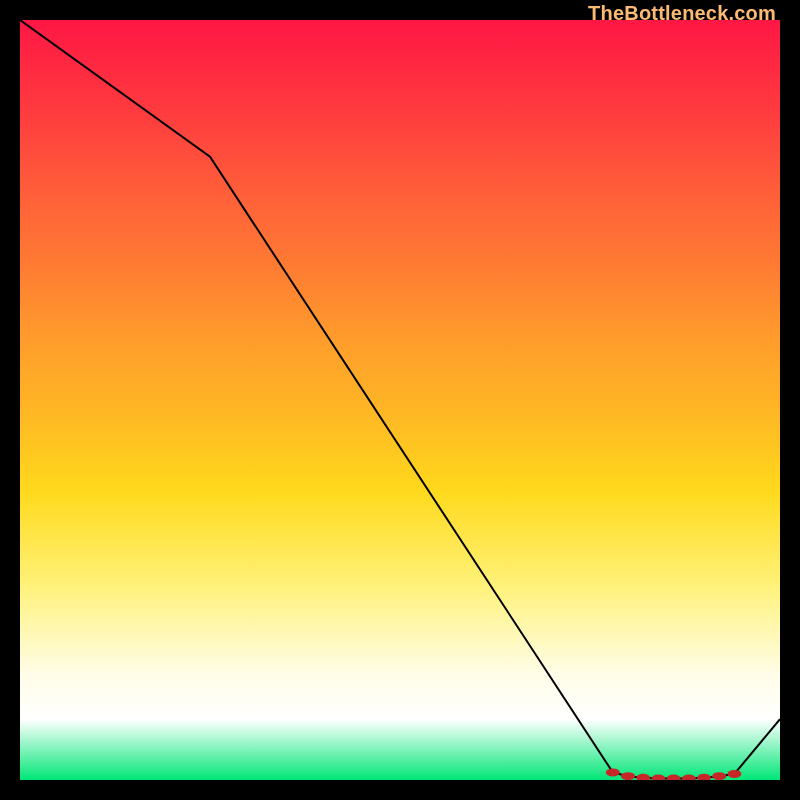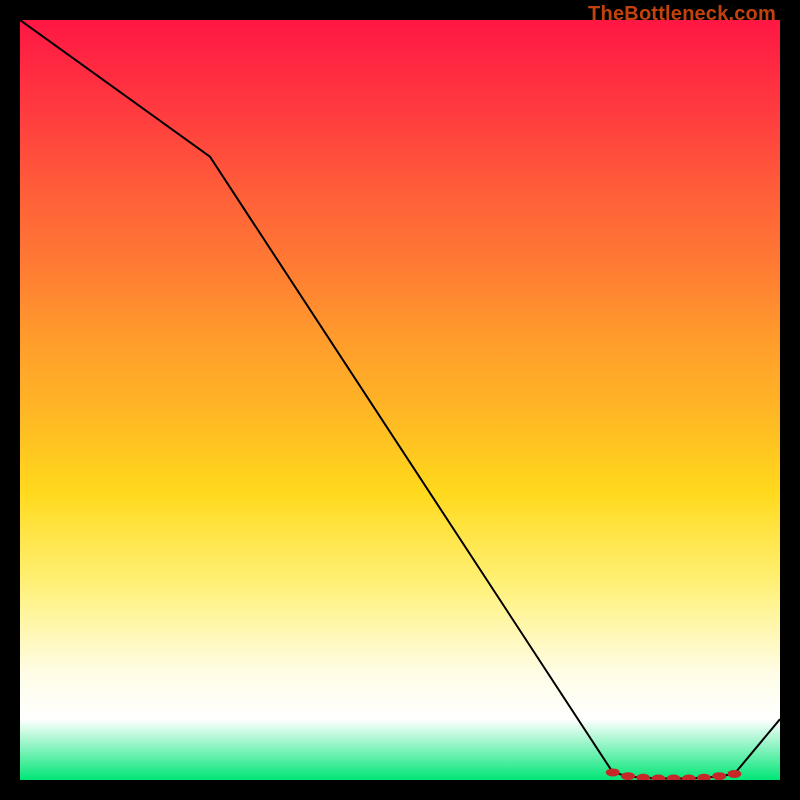--- a/index.html
+++ b/index.html
@@ -31,21 +31,21 @@
       #00e676 100%
     );
   }
   .watermark {
     position: absolute;
     top: 2px;
     right: 24px;
     font-family: Arial, Helvetica, sans-serif;
     font-size: 20px;
     font-weight: 600;
-    color: #c2410c;
+    color: #fdba74;
     letter-spacing: 0.2px;
     user-select: none;
   }
   svg.curve {
     position: absolute;
     left: 0;
     top: 0;
     width: 760px;
     height: 760px;
   }

